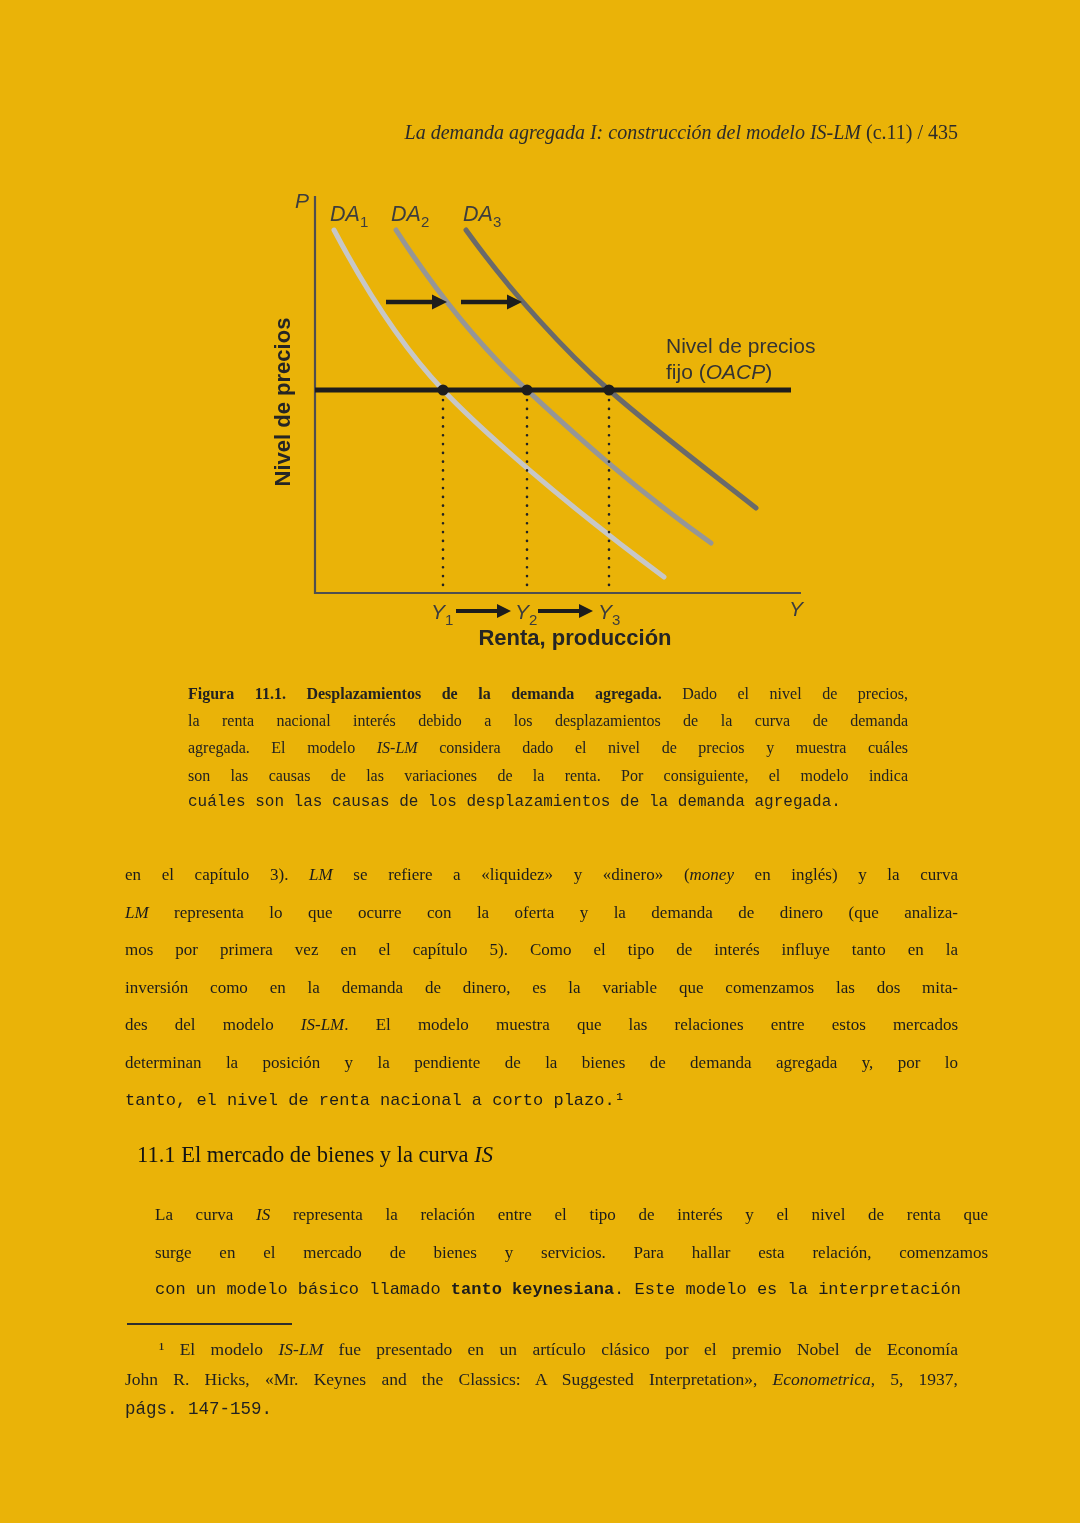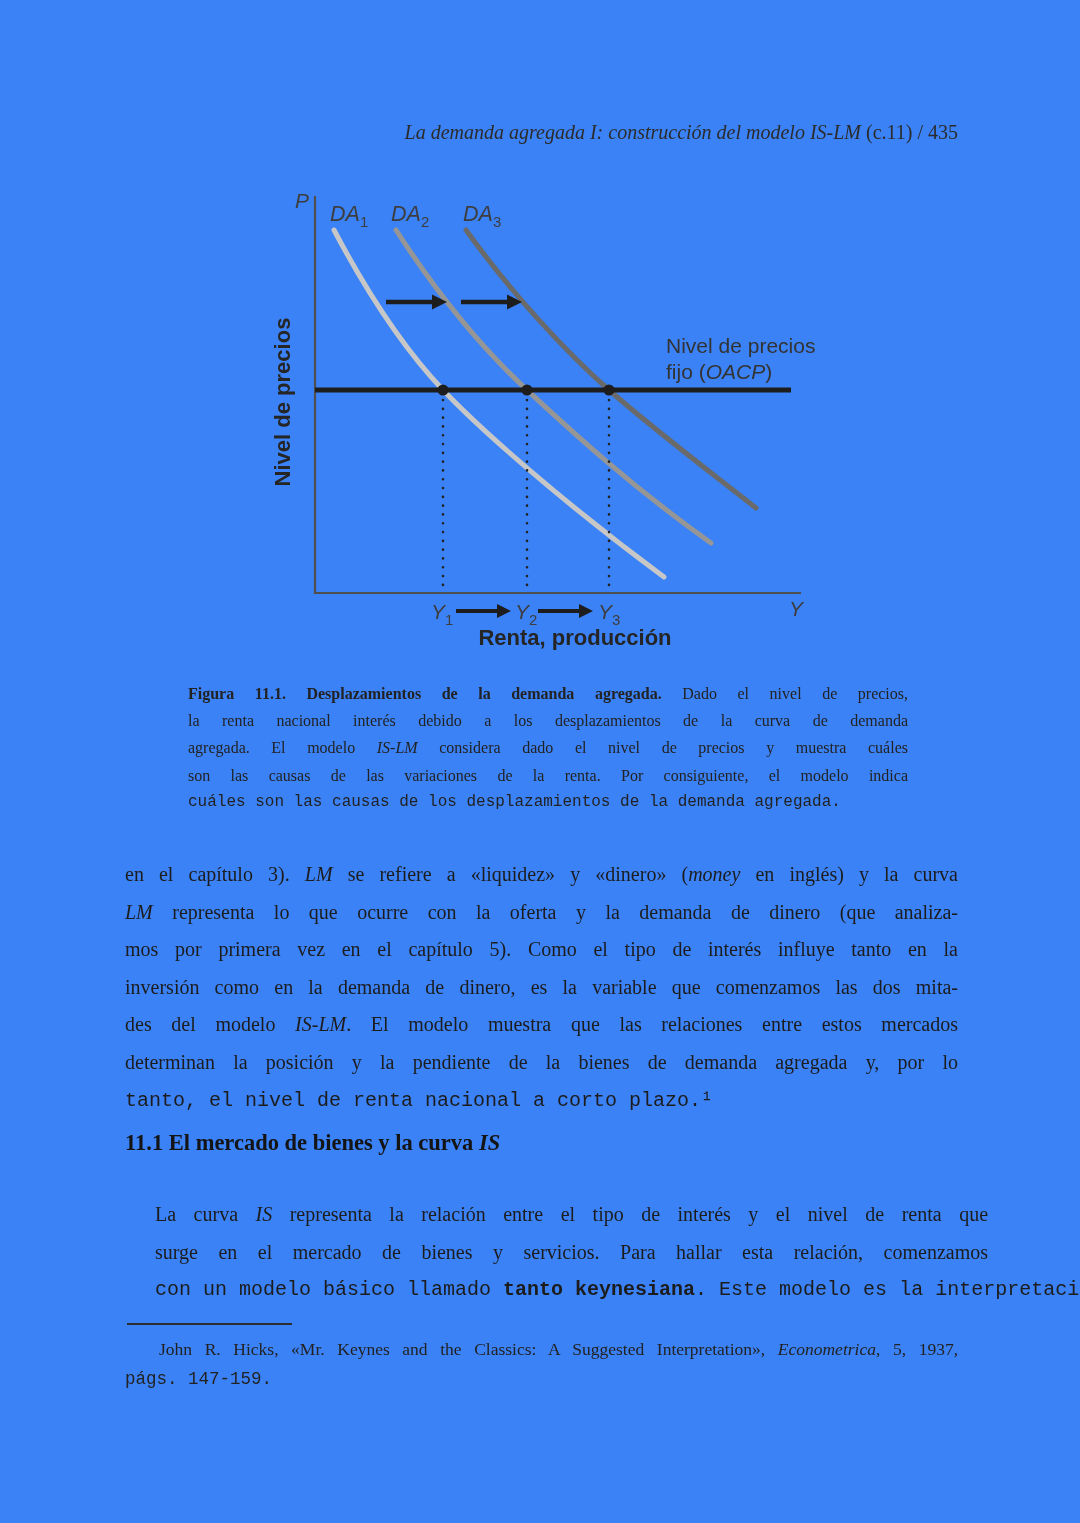--- a/index.html
+++ b/index.html
@@ -1,44 +1,44 @@
 <!DOCTYPE html>
 <html><head>
 <meta charset="utf-8">
 <style>
   html,body { margin:0; padding:0; background:#e8e8e8; }
   .page {
     position: relative;
     width: 1080px; height: 1523px;
     margin: 0 auto;
-    background: #3b82f6;
+    background: #eab308;
     font-family: "Liberation Serif", serif;
     color: #1e1e1e;
     overflow: hidden;
   }
   .running-head {
     position: absolute; top: 121px; left: 125px; width: 833px;
     text-align: right; font-size: 20px; color: #2b2b2b;
     white-space: nowrap;
   }
   .figure-svg { position: absolute; left: 250px; top: 183px; width: 570px; height: 485px; }
   .svg-sans { font-family: "Liberation Sans", sans-serif; }
   .caption {
     position: absolute; left: 188px; top: 680px; width: 720px;
     font-size: 16px; line-height: 27.2px; color: #222;
   }
   .para {
     position: absolute; left: 125px; width: 833px;
-    font-size: 20px; line-height: 37.6px; color: #1c1c1c;
+    font-size: 17px; line-height: 37.6px; color: #1c1c1c;
   }
   .para1 { top: 856px; }
   .para2 { top: 1196px; margin-left: 30px; }
   .sec-heading {
     position: absolute; left: 125px; top: 1130px; width: 833px;
-    margin: 0; font-size: 22.5px; font-weight: bold; color: #141414;
+    margin: 12px; font-size: 22.5px; font-weight: normal; color: #141414;
   }
   .tline { white-space: nowrap; text-align: justify; text-align-last: justify; }
   .tline.tlast { text-align-last: left; font-family: Liberation Mono, monospace; }
   .footnote-rule {
     position: absolute; left: 127px; top: 1323px; width: 165px;
     border-top: 2px solid #2e2e2e; height: 0;
   }
   .footnote {
     position: absolute; left: 125px; top: 1334px; width: 833px;
     font-size: 17.5px; line-height: 30px; color: #222;
@@ -127,17 +127,18 @@
   <h2 class="sec-heading">11.1 El mercado de bienes y la curva <i>IS</i></h2>
 
   <div class="para para2">
       <div class="tline">La curva <i>IS</i> representa la relación entre el tipo de interés y el nivel de renta que</div>
       <div class="tline">surge en el mercado de bienes y servicios. Para hallar esta relación, comenzamos</div>
       <div class="tline tlast">con un modelo básico llamado <b>tanto keynesiana</b>. Este modelo es la interpretación</div>
     </div>
 
   <div class="footnote-rule"></div>
   <div class="footnote">
+      <div class="tline">¹ El modelo <i>IS-LM</i> fue presentado en un artículo clásico por el premio Nobel de Economía</div>
       <div class="tline">John R. Hicks, «Mr. Keynes and the Classics: A Suggested Interpretation», <i>Econometrica</i>, 5, 1937,</div>
       <div class="tline tlast">págs. 147-159.</div>
     </div>
 
 </div>
 
 </body></html>

